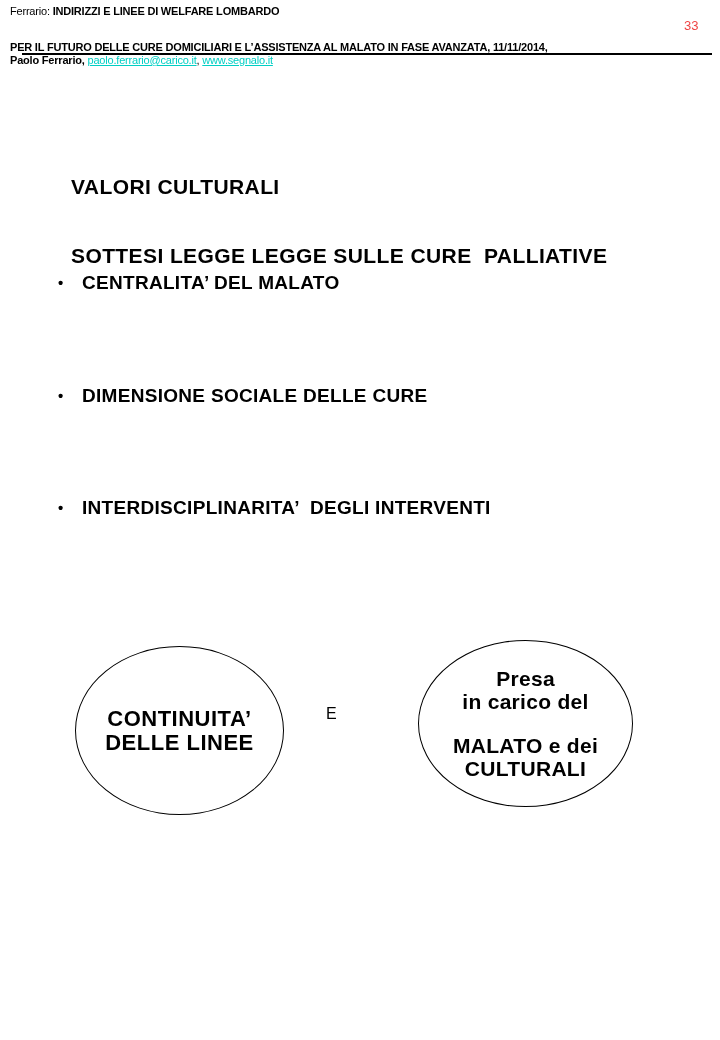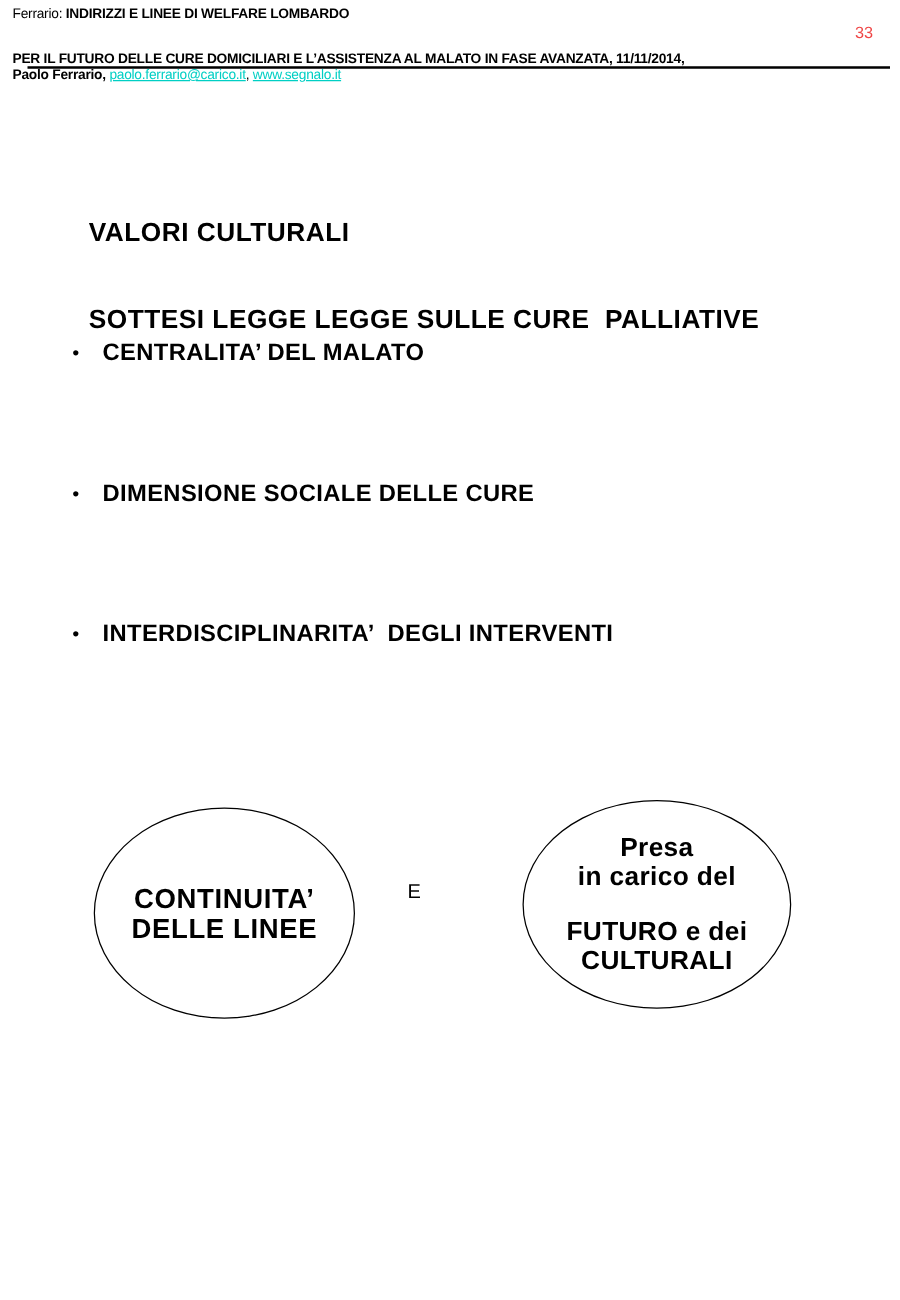--- a/index.html
+++ b/index.html
@@ -126,15 +126,15 @@
   <div>CONTINUITA’</div>
   <div>DELLE LINEE</div>
 </div>
 
 <div class="connector-e">E</div>
 
 <div class="ellipse ellipse-right">
   <div>Presa</div>
   <div>in carico del</div>
   <div class="spacer"></div>
-  <div>FUTURO e dei</div>
+  <div>MALATO e dei</div>
   <div>CULTURALI</div>
 </div>
 
 </body></html>

